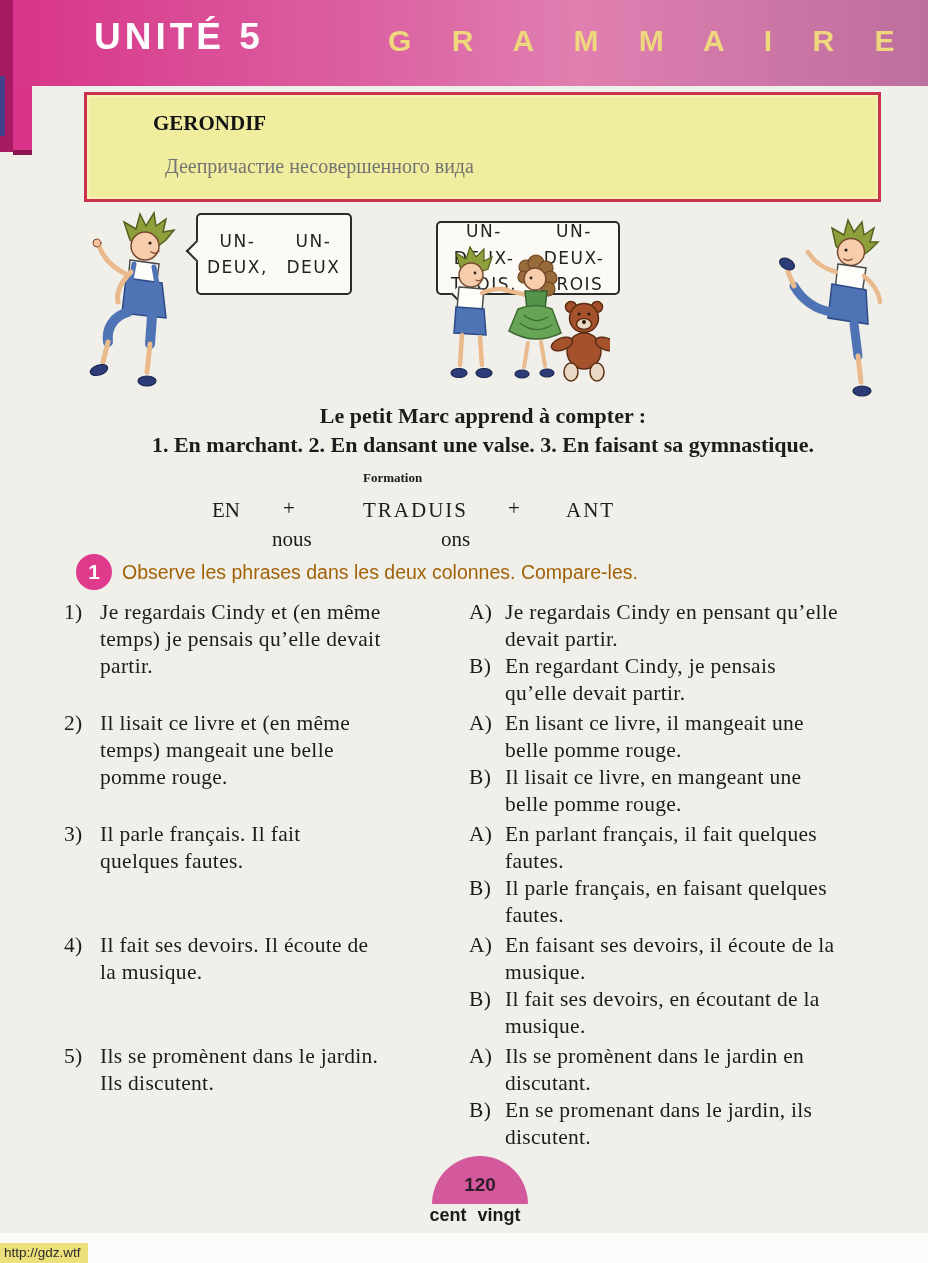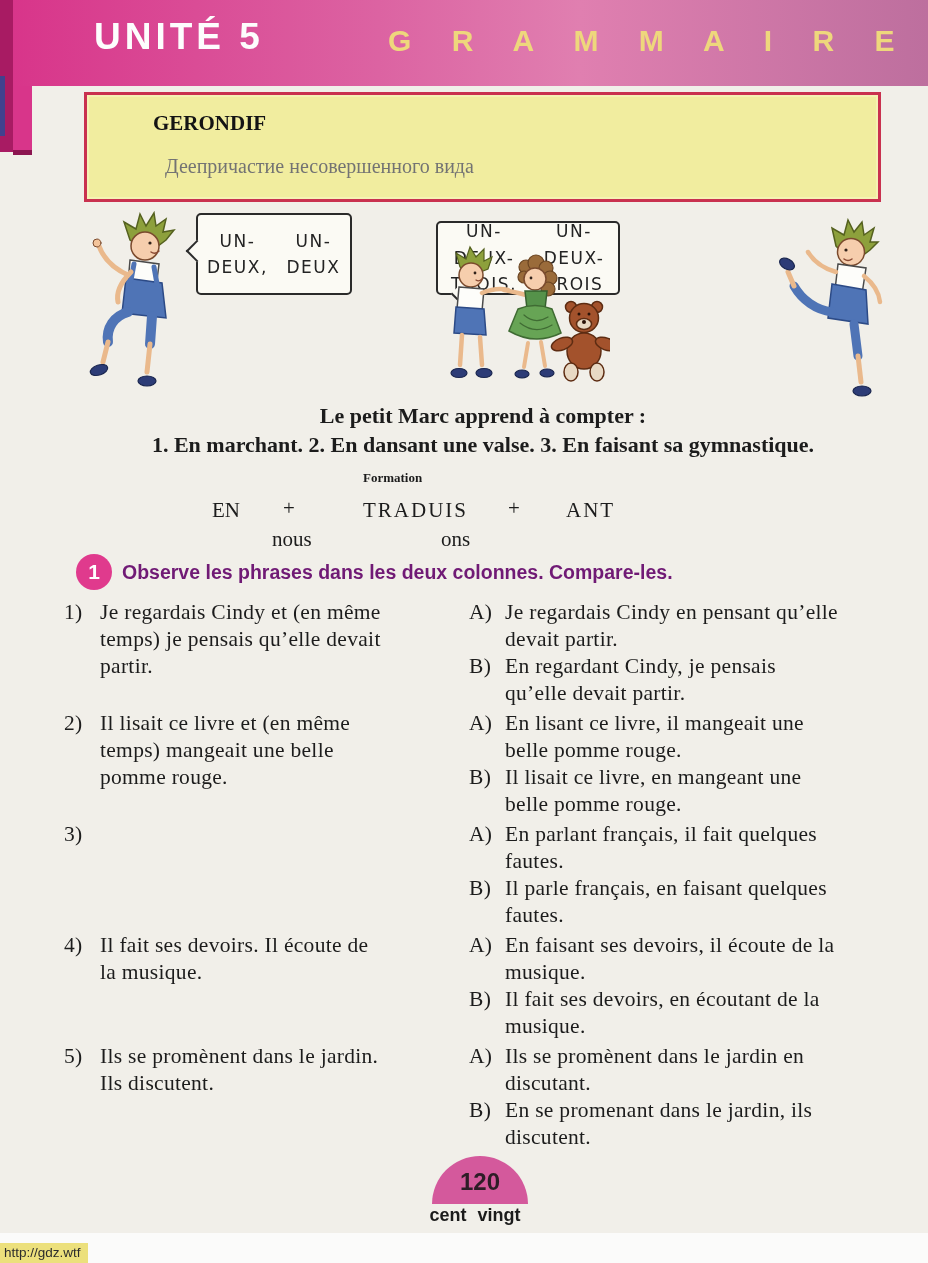--- a/index.html
+++ b/index.html
@@ -52,37 +52,37 @@
   .f-stem{left:363px;top:498px;letter-spacing:2px;}
   .f-plus2{left:508px;top:496px;}
   .f-ant{left:566px;top:498px;letter-spacing:2px;}
   .f-nous{left:272px;top:527px;}
   .f-ons{left:441px;top:527px;}
   
   .ex-badge{left:76px;top:554px;width:36px;height:36px;border-radius:50%;
     background:#e03a8d;color:#fff;display:flex;align-items:center;justify-content:center;
     font-family:"Liberation Sans","DejaVu Sans",sans-serif;font-weight:bold;font-size:21px;}
   .ex-instr{left:122px;top:561px;font-family:"Liberation Sans","DejaVu Sans",sans-serif;
-    font-weight:bold;font-size:19.5px;color:#701a75;}
+    font-weight:normal;font-size:19.5px;color:#a16207;}
   
   .list{left:64px;top:599px;width:850px;display:grid;
     grid-template-columns:330px 1fr;column-gap:75px;row-gap:3px;
     font-size:21.5px;line-height:27px;letter-spacing:0.3px;}
   .sent{display:flex;align-items:flex-start;}
   .sent .num{flex:0 0 36px;}
   .sent .txt{width:285px;}
   .opt{display:flex;align-items:flex-start;}
   .opt .num{flex:0 0 36px;}
   .opt .txt{width:335px;}
   
   .bottom-strip{left:0;top:1233px;width:928px;height:30px;background:#fbfbfa;}
   .page-badge{left:432px;top:1156px;width:96px;height:48px;background:#d4599c;
     border-radius:96px 96px 0 0;display:flex;justify-content:center;align-items:flex-end;}
   .page-badge span{font-family:"Liberation Sans","DejaVu Sans",sans-serif;
-    font-weight:bold;font-size:24px;color:#2e1d27;padding-bottom:8px;}
+    font-weight:bold;font-size:19px;color:#2e1d27;padding-bottom:8px;}
   .page-words{left:0;top:1205px;width:950px;text-align:center;
     font-family:"Liberation Sans","DejaVu Sans",sans-serif;font-weight:bold;
     font-size:18px;word-spacing:6px;color:#1b1b1b;}
   .watermark{left:0;top:1243px;background:#ece07c;color:#2c2c2c;
     font-family:"Liberation Sans","DejaVu Sans",sans-serif;font-size:13.5px;
     padding:2px 7px 3px 4px;}
   svg{display:block;}
 </style>
 </head>
 <body>
@@ -250,20 +250,21 @@
         <span class="txt">En lisant ce livre, il mangeait une belle pomme rouge.</span>
       </div>
       <div class="opt">
         <span class="num">B)</span>
         <span class="txt">Il lisait ce livre, en mangeant une belle pomme rouge.</span>
       </div>
     </div>
 
     <div class="sent">
       <span class="num">3)</span>
+      <span class="txt">Il parle français. Il fait quelques fautes.</span>
     </div>
     <div>
       <div class="opt">
         <span class="num">A)</span>
         <span class="txt">En parlant français, il fait quelques fautes.</span>
       </div>
       <div class="opt">
         <span class="num">B)</span>
         <span class="txt">Il parle français, en faisant quelques fautes.</span>
       </div>

